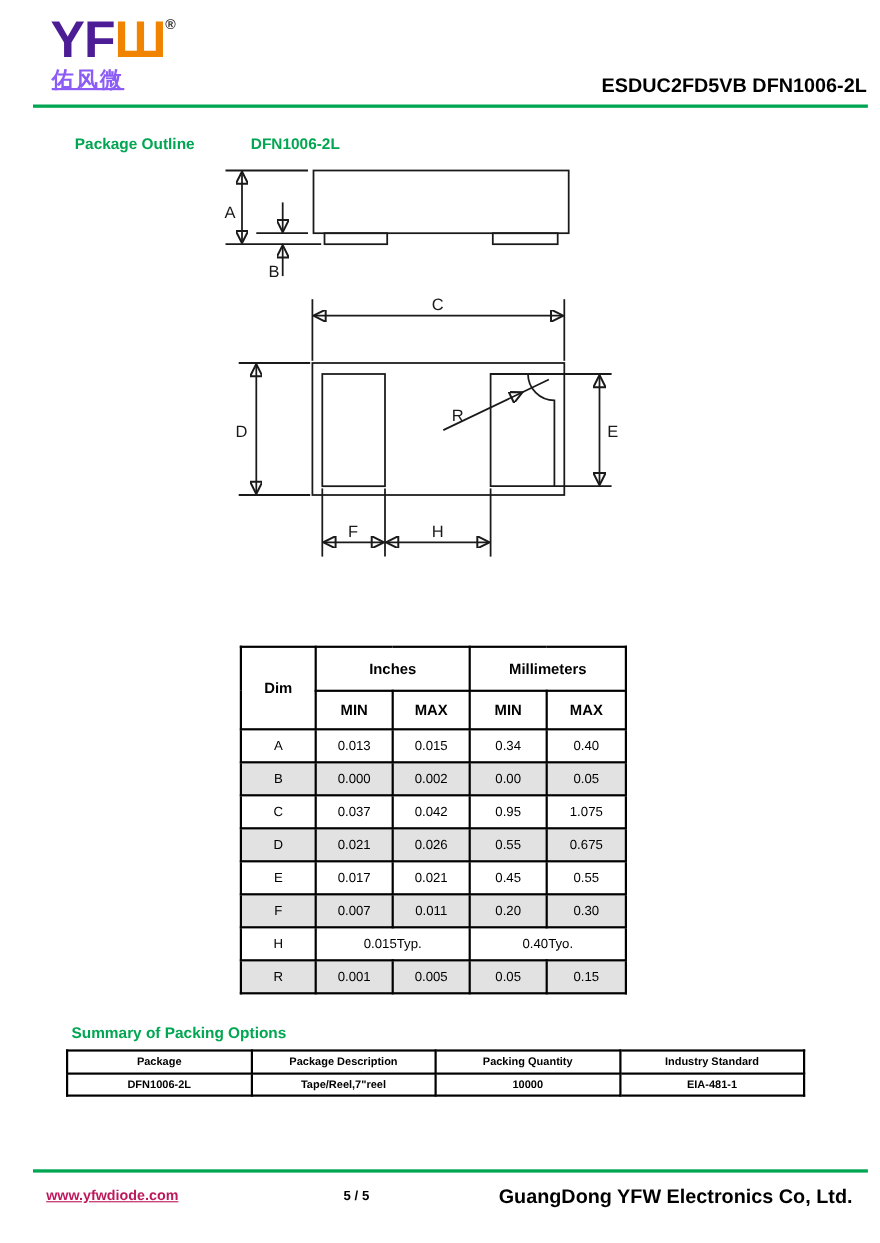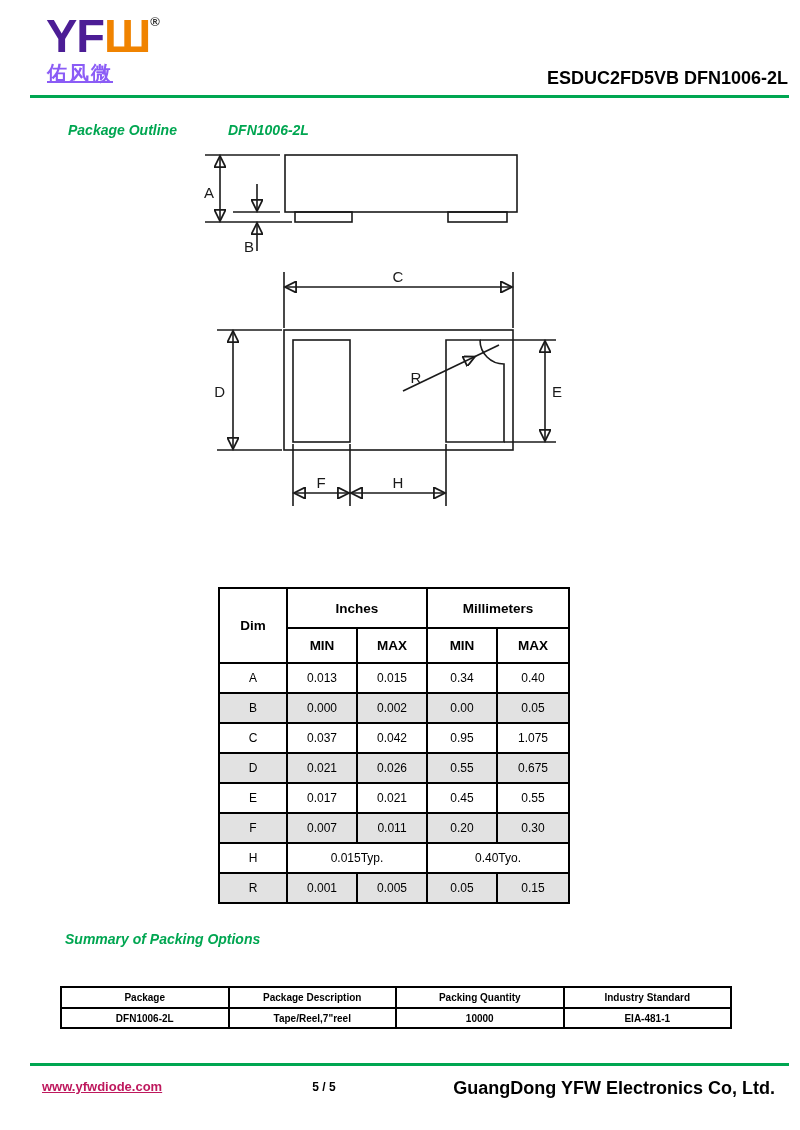--- a/index.html
+++ b/index.html
@@ -13,39 +13,39 @@
   .logo-mark{left:46px;top:12px;font-weight:bold;font-size:47px;line-height:1;letter-spacing:-1px;}
   .logo-yf{color:#4c1d95;}
   .logo-w{color:#F08300;}
   .logo-reg{font-size:13px;color:#333;font-weight:bold;vertical-align:26px;letter-spacing:0;}
   .logo-cn{left:47px;top:62px;font-weight:bold;font-size:20px;line-height:1.1;letter-spacing:2px;color:#8b5cf6;text-decoration:underline;}
   .doc-title{top:68px;right:12px;font-weight:bold;font-size:18px;letter-spacing:0px;}
   .rule-green{height:3px;background:#00A651;}
   .rule-top{left:30px;top:95px;width:759px;}
   .rule-bottom{left:30px;top:1063px;width:759px;}
   
-  .sec-heading{color:#00A651;font-weight:bold;font-size:14px;font-style:italic;}
+  .sec-heading{color:#00A651;font-weight:bold;font-size:14px;}
   .po-heading{left:68px;top:122px;}
   .po-pkg{left:228px;top:122px;}
   .packing-heading{left:65px;top:931px;}
   
   .drawing{left:0;top:140px;}
   .drawing line,.drawing rect,.drawing path{stroke:#1a1a1a;stroke-width:1.6;fill:none;}
   .drawing text{fill:#1a1a1a;font-size:15px;font-family:"Liberation Sans",sans-serif;stroke:none;}
   
   .dim-table{left:218px;top:587px;border-collapse:collapse;table-layout:fixed;width:350px;}
   .dim-table th,.dim-table td{border:2px solid #000;text-align:center;vertical-align:middle;padding:0;margin-top:36px;}
   .dim-table th{font-size:13.5px;font-weight:bold;}
   .dim-table td{font-size:12px;}
   .dim-table .hrow1{height:40px;}
   .dim-table .hrow2{height:35px;}
   .dim-table tbody tr{height:30px;}
   .dim-table tbody tr:nth-child(even){background:#E2E2E2;}
   
-  .pack-table{left:60px;top:954px;border-collapse:collapse;table-layout:fixed;width:672px;margin-top:32px;}
+  .pack-table{left:60px;top:954px;border-collapse:collapse;table-layout:fixed;width:672px;}
   .pack-table th,.pack-table td{border:2px solid #000;text-align:center;vertical-align:middle;font-size:10px;font-weight:bold;padding:0;}
   .pack-table thead tr{height:21px;}
   .pack-table tbody tr{height:20px;}
   
   .footer-link{left:42px;top:1079px;font-size:13px;font-weight:bold;color:#be185d;text-decoration:underline;}
   .footer-page{left:0;top:1080px;width:648px;text-align:center;font-size:12px;font-weight:bold;}
   .footer-company{right:25px;top:1078px;font-size:18px;font-weight:bold;}
 </style>
 </head>
 <body>

